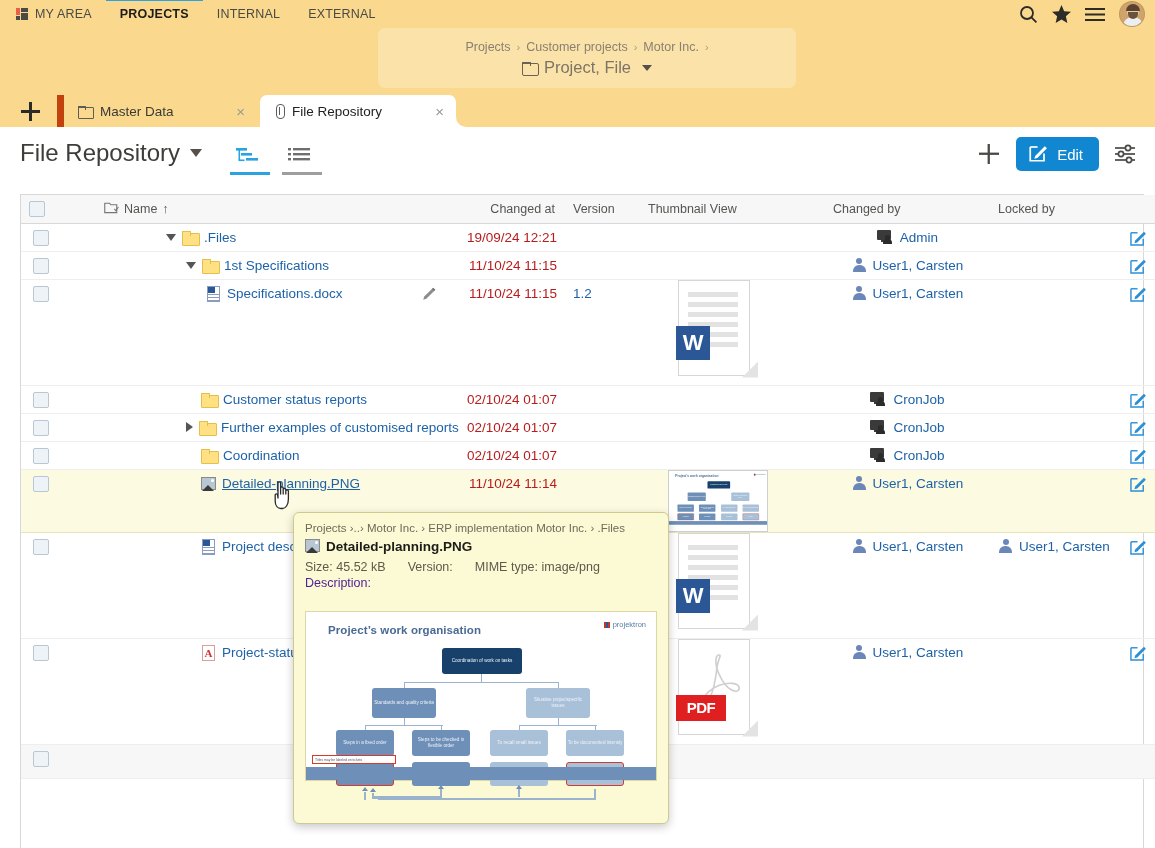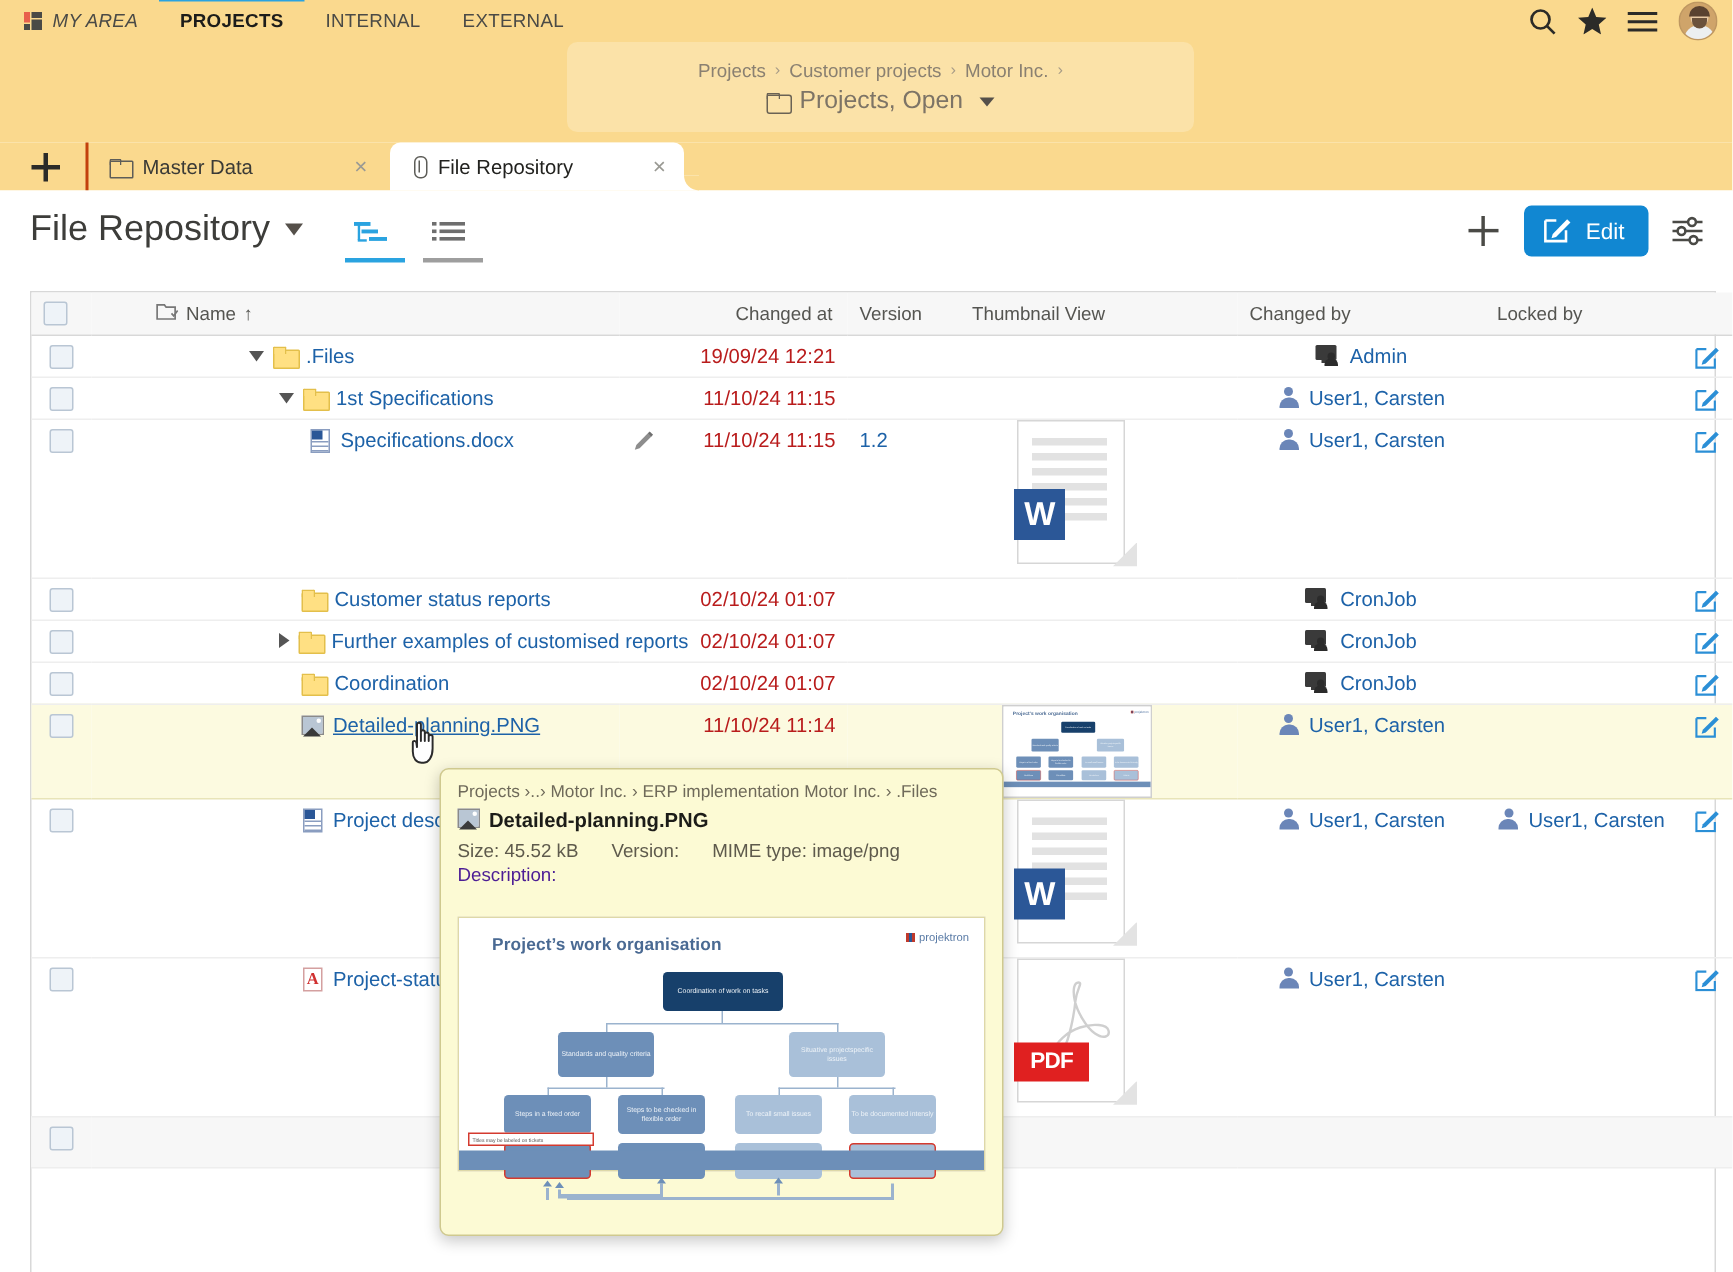--- a/index.html
+++ b/index.html
@@ -20,21 +20,21 @@
   .nav {
     position: absolute; left: 0; top: 0; height: 28px;
     display: flex; align-items: center; gap: 0px;
   }
   .nav-item {
     position: relative;
     height: 28px; display: flex; align-items: center;
     padding: 0 14px; font-size: 12.5px; color: #4a4a46;
     letter-spacing: .2px; cursor: pointer;
   }
-  .nav-item.first { padding-left: 16px; gap: 7px; font-style: italic; }
+  .nav-item.first { padding-left: 16px; gap: 7px; }
   .nav-item.active { color: #1c1c1a; font-weight: bold; }
   .nav-item.active::before {
     content: ""; position: absolute; left: 0; right: 0; top: -3px; height: 4px;
     background: #2aa3e0;
   }
   .myarea-icon { display:inline-block; width: 12px; height: 12px; position: relative; }
   .myarea-icon i { position: absolute; display: block; }
   .myarea-icon i:nth-child(1){ left:0; top:0; width:4px; height:7px; background:#e8604c;}
   .myarea-icon i:nth-child(2){ left:0; top:8px; width:4px; height:4px; background:#4a4a46;}
   .myarea-icon i:nth-child(3){ left:5px; top:0; width:7px; height:4px; background:#4a4a46;}
@@ -93,21 +93,21 @@
     display:flex;align-items:center;justify-content:center; cursor:pointer;
   }
   .tab {
     position: absolute; top: 0; height: 32px;
     display: flex; align-items: center; gap: 8px;
     padding: 0 12px 0 14px; font-size: 13.5px; color: #3a3a36;
     cursor: pointer;
   }
   .tab .x { color: #9a9a94; font-size: 15px; line-height: 1; margin-left: 6px; cursor:pointer;}
   .tab.t1 { left: 57px; width: 200px; border-left: 1px solid #e7cركة; }
-  .tab.t1 { border-left: 2px solid #c2410c; }
+  .tab.t1 { border-left: 7px solid #c2410c; }
   .tab.t2 {
     left: 260px; width: 196px; background: #ffffff;
     border-radius: 7px 7px 0 0; color: #22221f;
   }
   .tab.t2::after{
     content:""; position:absolute; right:-10px; bottom:0; width:10px;height:10px;
     background:#ffffff;
   }
   .tab.t2::before{
     content:""; position:absolute; right:-10px; bottom:0; width:10px;height:10px;
@@ -342,21 +342,21 @@
       <div class="proj-crumbs">
         <span class="c">Projects</span>
         <span class="sep">›</span>
         <span class="c">Customer projects</span>
         <span class="sep">›</span>
         <span class="c">Motor Inc.</span>
         <span class="sep">›</span>
       </div>
       <div class="proj-title">
         <span class="folder-ico"></span>
-        <span class="sub">Projects, Open</span>
+        <span class="sub">Project, File</span>
         <span class="chev-dn"></span>
       </div>
     </div>
   </div>
 
   <div class="tabstrip">
     <div class="tab-plus">
       <svg width="21" height="21" viewBox="0 0 21 21">
           <rect x="9" y="1" width="3" height="19" fill="#2b2b28"></rect>
           <rect x="1" y="9" width="19" height="3" fill="#2b2b28"></rect>

